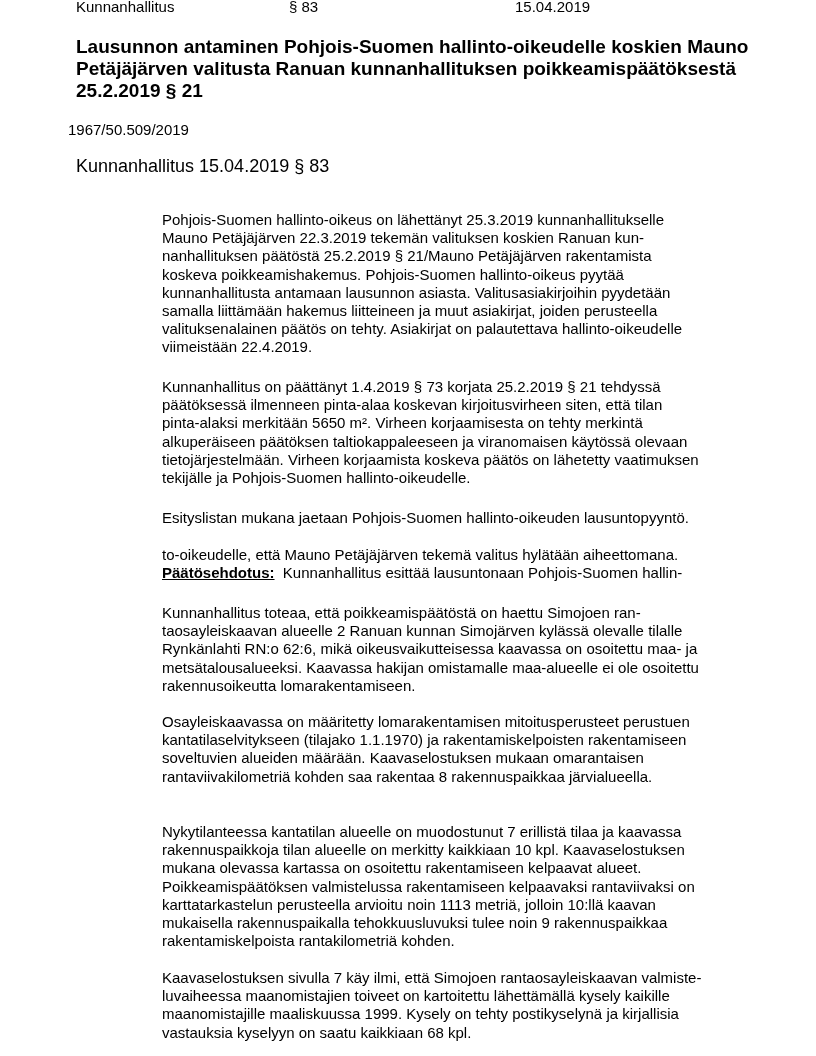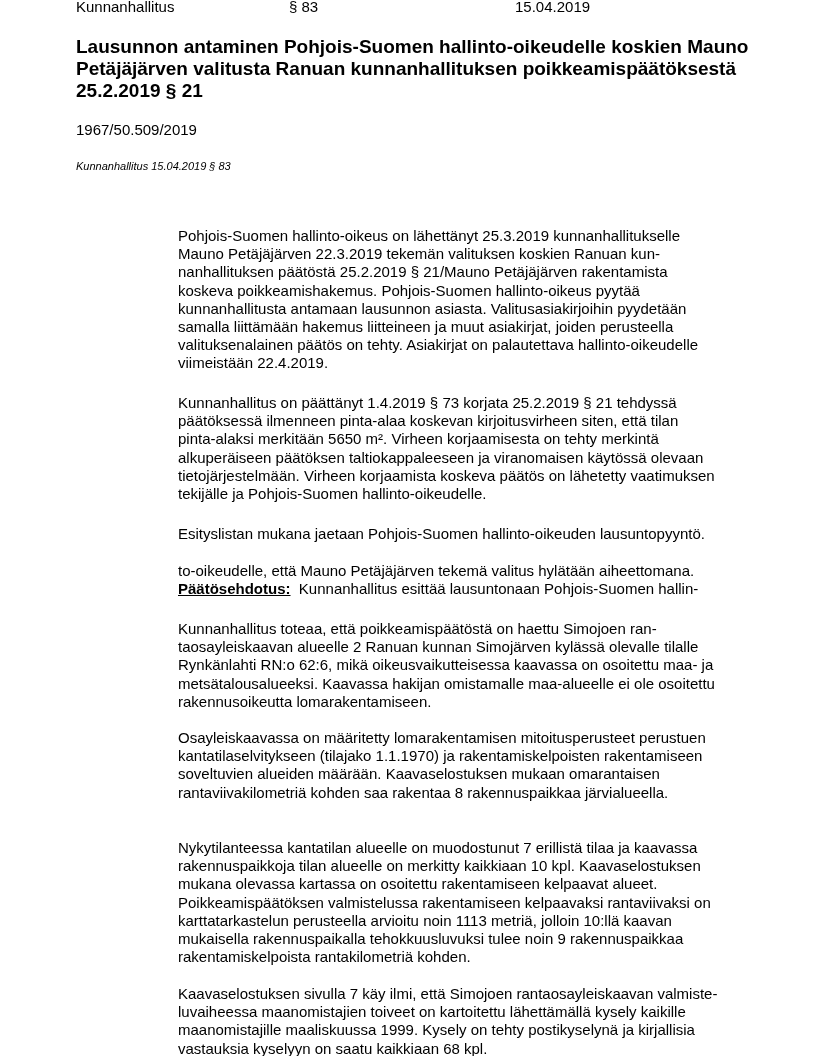--- a/index.html
+++ b/index.html
@@ -39,41 +39,40 @@
       left: 76px;
       width: 700px;
       margin: 0;
       font-size: 19px;
       font-weight: bold;
       line-height: 22px;
     }
     .diary {
       position: absolute;
       top: 120px;
-      left: 76px;
+      left: 68px;
       font-size: 15px;
       line-height: 20px;
       white-space: nowrap;
     }
     .meeting {
       position: absolute;
       top: 156px;
       left: 76px;
-      font-size: 11px;
+      font-size: 18px;
       line-height: 20px;
       white-space: nowrap;
-      font-style: italic;
     }
     .body-text {
       position: absolute;
       left: 162px;
       width: 580px;
       font-size: 15px;
       line-height: 18.2px;
-      margin: 16px;
+      margin: 0;
     }
     .body-text .line {
       display: block;
       white-space: nowrap;
     }
     .label-bold {
       font-weight: bold;
       text-decoration: underline;
     }
     #p1 { top: 211px; }

